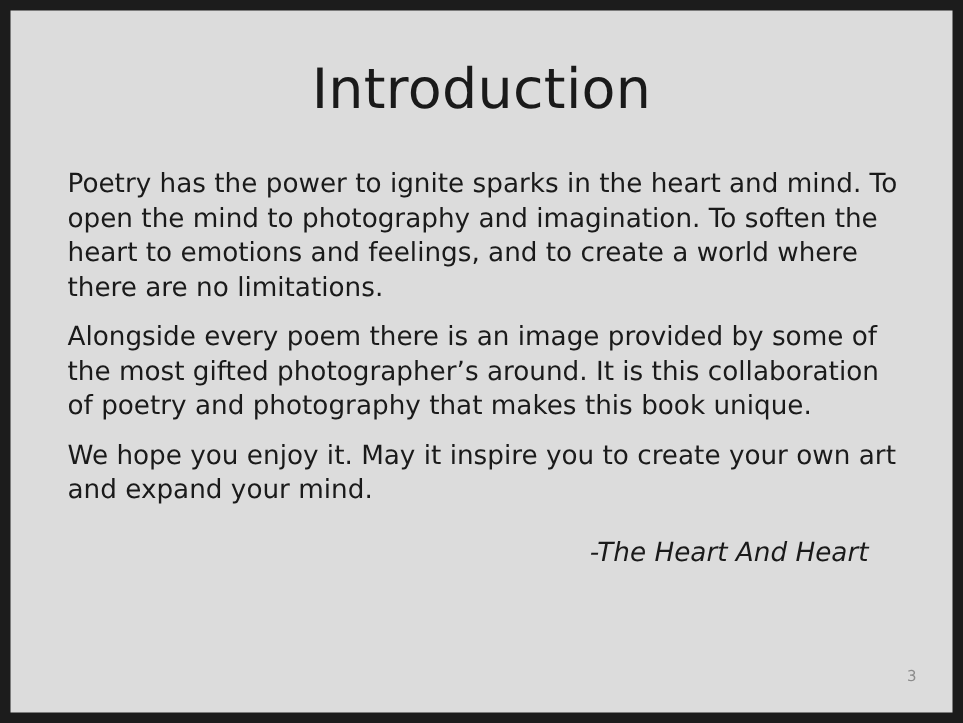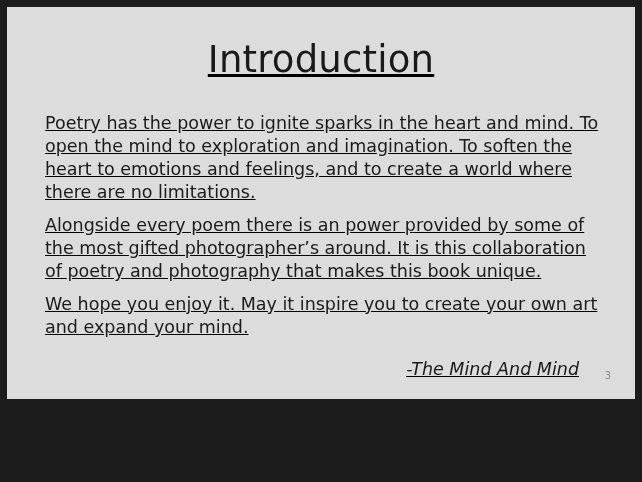--- a/index.html
+++ b/index.html
@@ -11,25 +11,24 @@
     height: 482px;
     background: #1c1c1c;
     font-family: "DejaVu Sans", sans-serif;
     overflow: hidden;
   }
   .slide {
     position: absolute;
     left: 7px;
     top: 7px;
     width: 628px;
-    height: 392px;
+    height: 468px;
     background: #dcdcdc;
     box-sizing: border-box;
     overflow: hidden;
-    text-decoration: underline;
   }
   .slide-title {
     text-align: center;
     font-size: 37px;
     font-weight: 400;
     color: #1a1a1a;
     margin: 0;
     padding-top: 33px;
     letter-spacing: 0.2px;
     line-height: 1.1;
@@ -65,21 +64,21 @@
   }
 </style>
 </head>
 <body>
 
 <div class="slide">
 
   <h1 class="slide-title">Introduction</h1>
 
   <div class="body-block">
-    <p class="para">Poetry has the power to ignite sparks in the heart and mind. To open the mind to exploration and imagination. To soften the heart to emotions and feelings, and to create a world where there are no limitations.</p>
-    <p class="para">Alongside every poem there is an power provided by some of the most gifted photographer’s around. It is this collaboration of poetry and photography that makes this book unique.</p>
+    <p class="para">Poetry has the power to ignite sparks in the heart and mind. To open the mind to photography and imagination. To soften the heart to emotions and feelings, and to create a world where there are no limitations.</p>
+    <p class="para">Alongside every poem there is an image provided by some of the most gifted photographer’s around. It is this collaboration of poetry and photography that makes this book unique.</p>
     <p class="para">We hope you enjoy it. May it inspire you to create your own art and expand your mind.</p>
-    <div class="signature">-The Mind And Mind</div>
+    <div class="signature">-The Heart And Heart</div>
   </div>
 
   <div class="slide-number">3</div>
 
 </div>
 
 </body></html>

